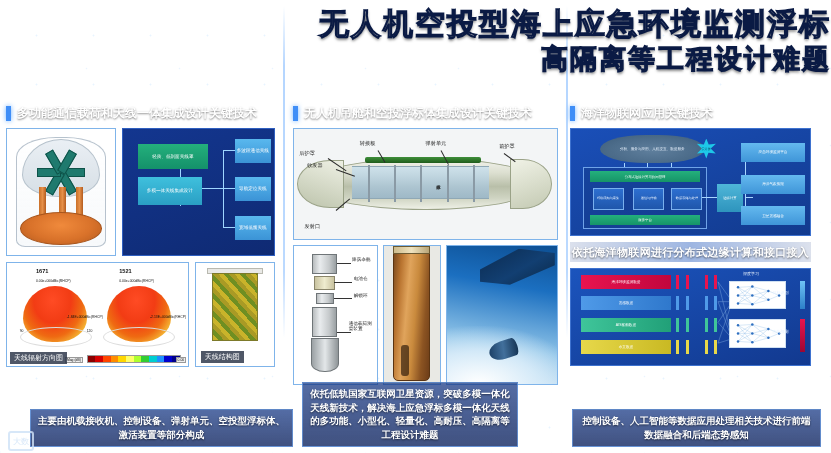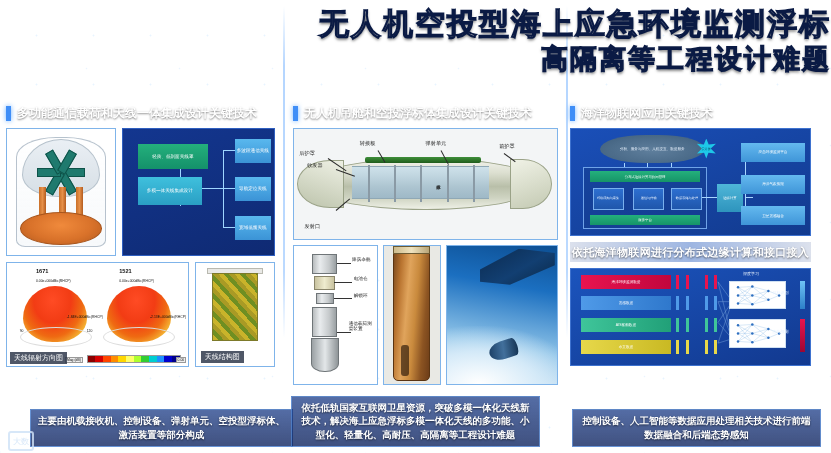--- a/index.html
+++ b/index.html
@@ -231,21 +231,21 @@
     position:absolute; bottom:6px;
     border:1px solid rgba(120,180,255,.55);
     background:linear-gradient(180deg, rgba(18,52,130,.72), rgba(10,32,92,.78));
     color:#ffffff; text-align:center; font-weight:bold;
     font-size:9.5px; line-height:1.45; padding:4px 6px;
     font-family:"DejaVu Sans","Liberation Sans",sans-serif;
     text-shadow:0 1px 2px rgba(0,0,0,.6);
     z-index:7;
   }
   .cap.c1 { left:10px; width:263px;margin-left:20px; }
-  .cap.c2 { left:291px; width:249px; }
+  .cap.c2 { left:302px; width:216px; }
   .cap.c3 { left:572px; width:249px; }
 
   .watermark {
     position:absolute; left:8px; bottom:2px; z-index:9;
     display:flex; align-items:center; gap:4px;
     opacity:.82; pointer-events:none;
   }
   .wm-logo { width:26px; height:20px; border:2px solid #cfe2f7; border-radius:3px;
              display:flex; align-items:center; justify-content:center; font-size:8px; color:#cfe2f7; }
   .wm-text { color:#e6f0fb; font-size:17px; font-weight:bold;

